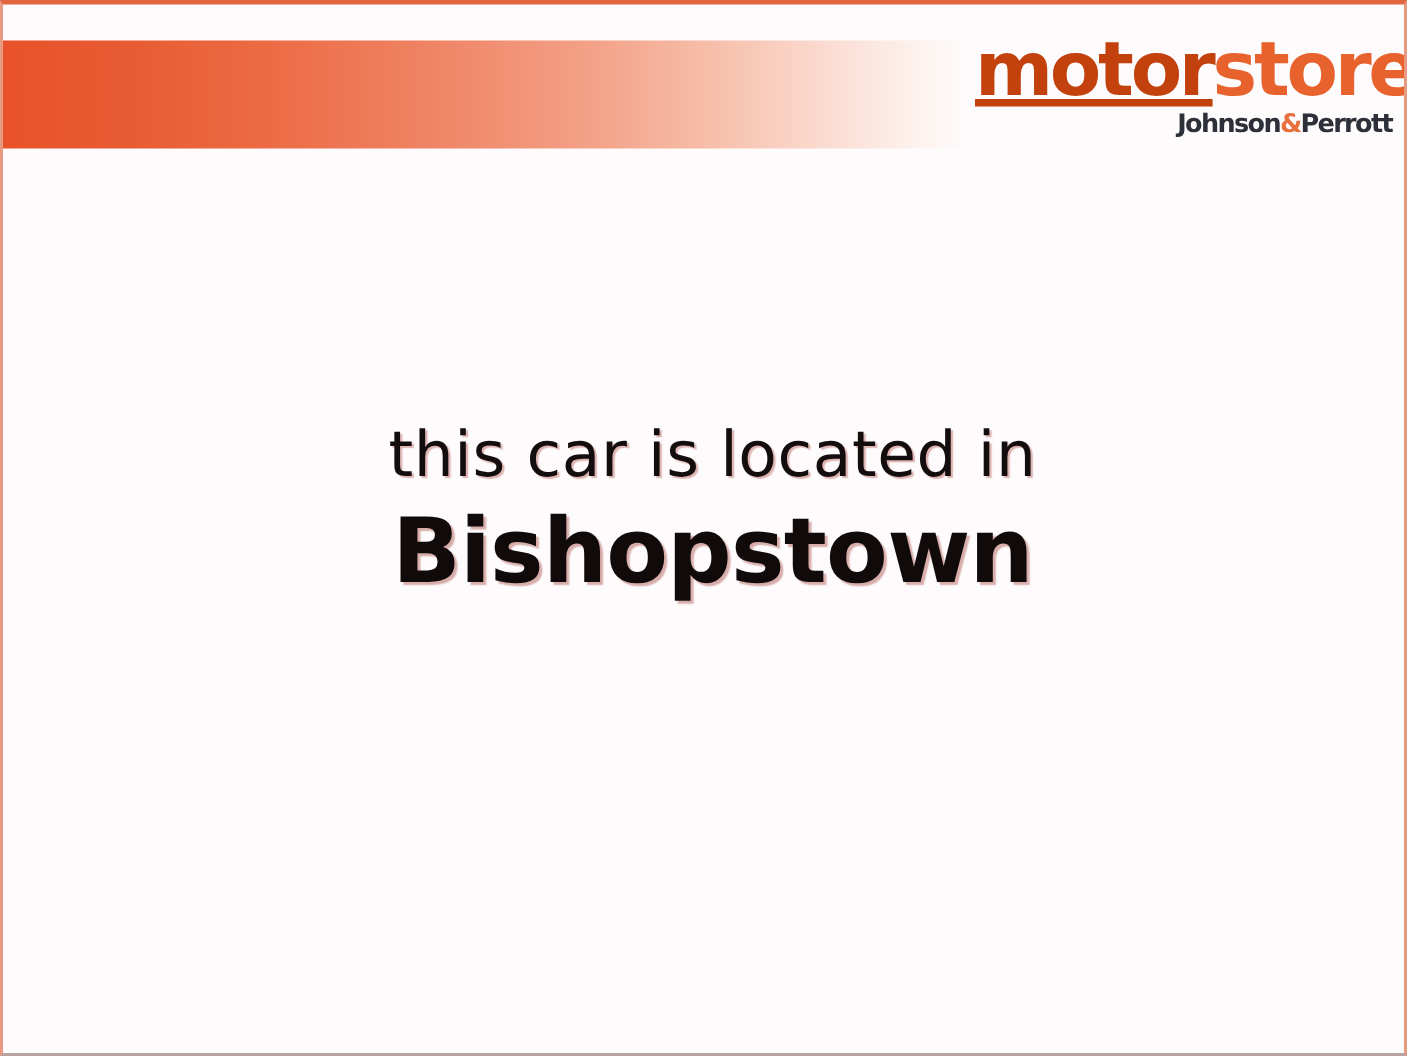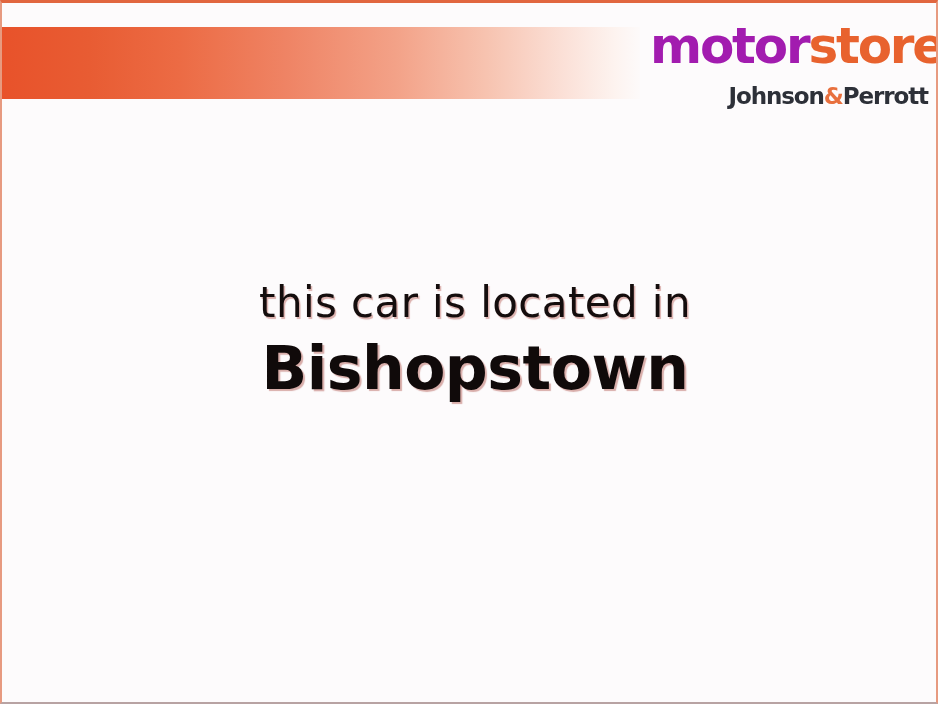--- a/index.html
+++ b/index.html
@@ -63,33 +63,33 @@
     font-family: "DejaVu Sans", sans-serif;
     font-weight: bold;
     font-size: 50px;
     line-height: 50px;
     letter-spacing: -2.2px;
     white-space: nowrap;
     margin: 0;
     padding: 0;
   }
 
-  .logo-motor { color: #a21caf; }
+  .logo-motor { color: #c2410c; text-decoration: underline; }
   .logo-store { color: #e8622e; }
 
   .logo-subline {
     display: block;
     text-align: right;
     font-family: "DejaVu Sans", sans-serif;
     font-weight: bold;
-    font-size: 23px;
+    font-size: 17px;
     line-height: 22px;
     letter-spacing: -1.1px;
     white-space: nowrap;
-    margin-top: 14px;
+    margin-top: 1px;
     color: #2d3038;
   }
 
   .logo-amp { color: #e8703e; }
 
   
   .message {
     position: absolute;
     left: 0;
     top: 272px;

